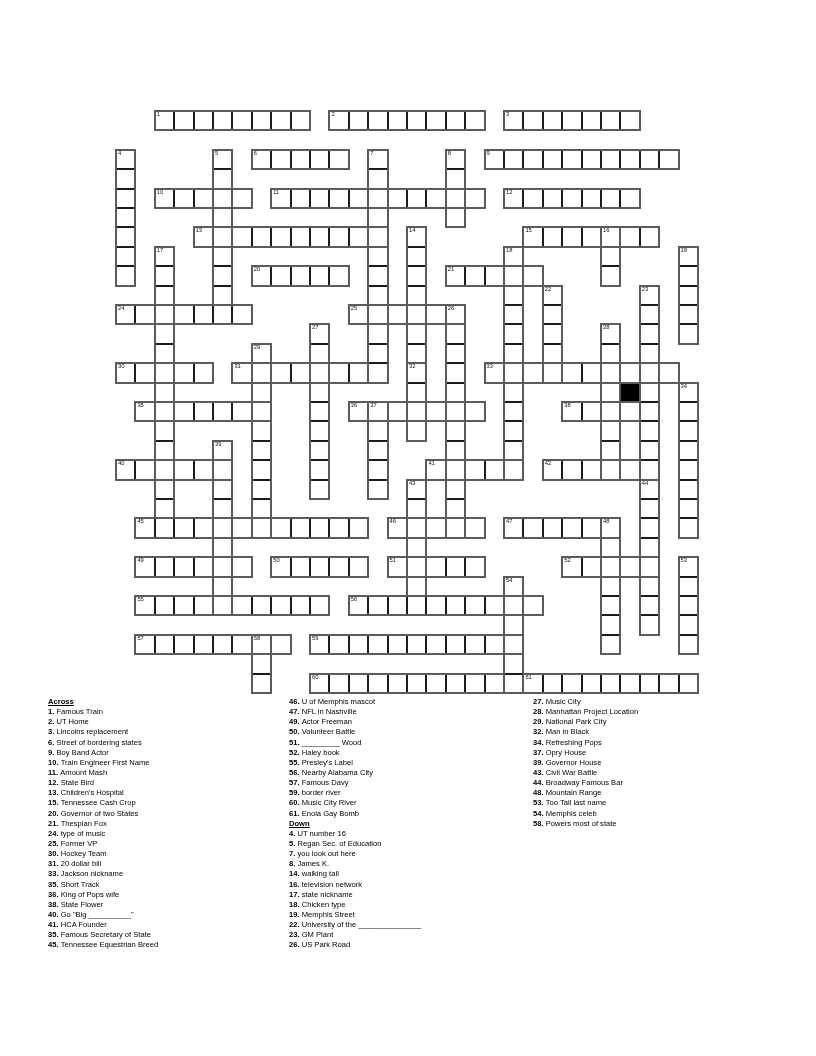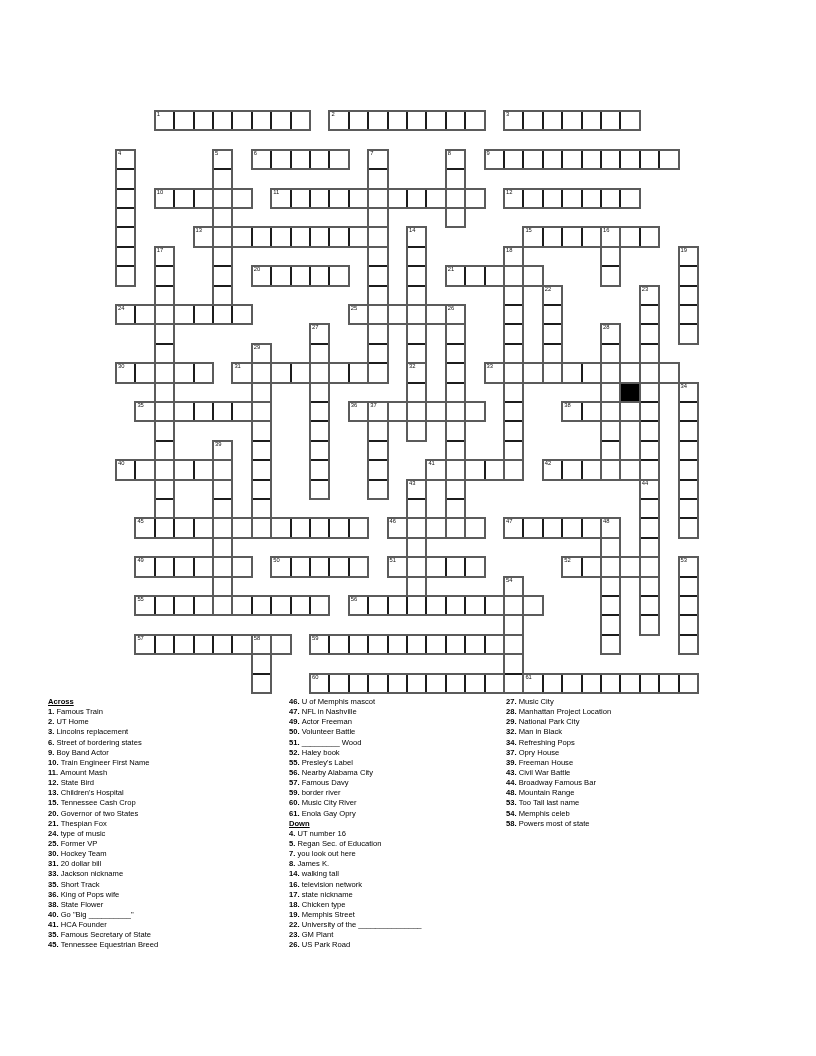--- a/index.html
+++ b/index.html
@@ -648,43 +648,43 @@
       <div class="clue"><span class="cn">47. </span><span>NFL in Nashville</span></div>
       <div class="clue"><span class="cn">49. </span><span>Actor Freeman</span></div>
       <div class="clue"><span class="cn">50. </span><span>Volunteer Battle</span></div>
       <div class="clue"><span class="cn">51. </span><span>_________ Wood</span></div>
       <div class="clue"><span class="cn">52. </span><span>Haley book</span></div>
       <div class="clue"><span class="cn">55. </span><span>Presley's Label</span></div>
       <div class="clue"><span class="cn">56. </span><span>Nearby Alabama City</span></div>
       <div class="clue"><span class="cn">57. </span><span>Famous Davy</span></div>
       <div class="clue"><span class="cn">59. </span><span>border river</span></div>
       <div class="clue"><span class="cn">60. </span><span>Music City River</span></div>
-      <div class="clue"><span class="cn">61. </span><span>Enola Gay Opry</span></div>
+      <div class="clue"><span class="cn">61. </span><span>Enola Gay Bomb</span></div>
       <div class="clue-header">Down</div>
       <div class="clue"><span class="cn">4. </span><span>UT number 16</span></div>
       <div class="clue"><span class="cn">5. </span><span>Regan Sec. of Education</span></div>
       <div class="clue"><span class="cn">7. </span><span>you look out here</span></div>
       <div class="clue"><span class="cn">8. </span><span>James K.</span></div>
       <div class="clue"><span class="cn">14. </span><span>walking tall</span></div>
       <div class="clue"><span class="cn">16. </span><span>television network</span></div>
       <div class="clue"><span class="cn">17. </span><span>state nickname</span></div>
       <div class="clue"><span class="cn">18. </span><span>Chicken type</span></div>
       <div class="clue"><span class="cn">19. </span><span>Memphis Street</span></div>
       <div class="clue"><span class="cn">22. </span><span>University of the _______________</span></div>
       <div class="clue"><span class="cn">23. </span><span>GM Plant</span></div>
       <div class="clue"><span class="cn">26. </span><span>US Park Road</span></div>
     </div>
-  <div id="col3" class="clue-col" style="left: 506px;">
+  <div id="col3" class="clue-col" style="left: 533px;">
       <div class="clue"><span class="cn">27. </span><span>Music City</span></div>
       <div class="clue"><span class="cn">28. </span><span>Manhattan Project Location</span></div>
       <div class="clue"><span class="cn">29. </span><span>National Park City</span></div>
       <div class="clue"><span class="cn">32. </span><span>Man in Black</span></div>
       <div class="clue"><span class="cn">34. </span><span>Refreshing Pops</span></div>
       <div class="clue"><span class="cn">37. </span><span>Opry House</span></div>
-      <div class="clue"><span class="cn">39. </span><span>Freeman House</span></div>
+      <div class="clue"><span class="cn">39. </span><span>Governor House</span></div>
       <div class="clue"><span class="cn">43. </span><span>Civil War Battle</span></div>
       <div class="clue"><span class="cn">44. </span><span>Broadway Famous Bar</span></div>
       <div class="clue"><span class="cn">48. </span><span>Mountain Range</span></div>
       <div class="clue"><span class="cn">53. </span><span>Too Tall last name</span></div>
       <div class="clue"><span class="cn">54. </span><span>Memphis celeb</span></div>
       <div class="clue"><span class="cn">58. </span><span>Powers most of state</span></div>
     </div>
 </div>
 
 </body></html>

